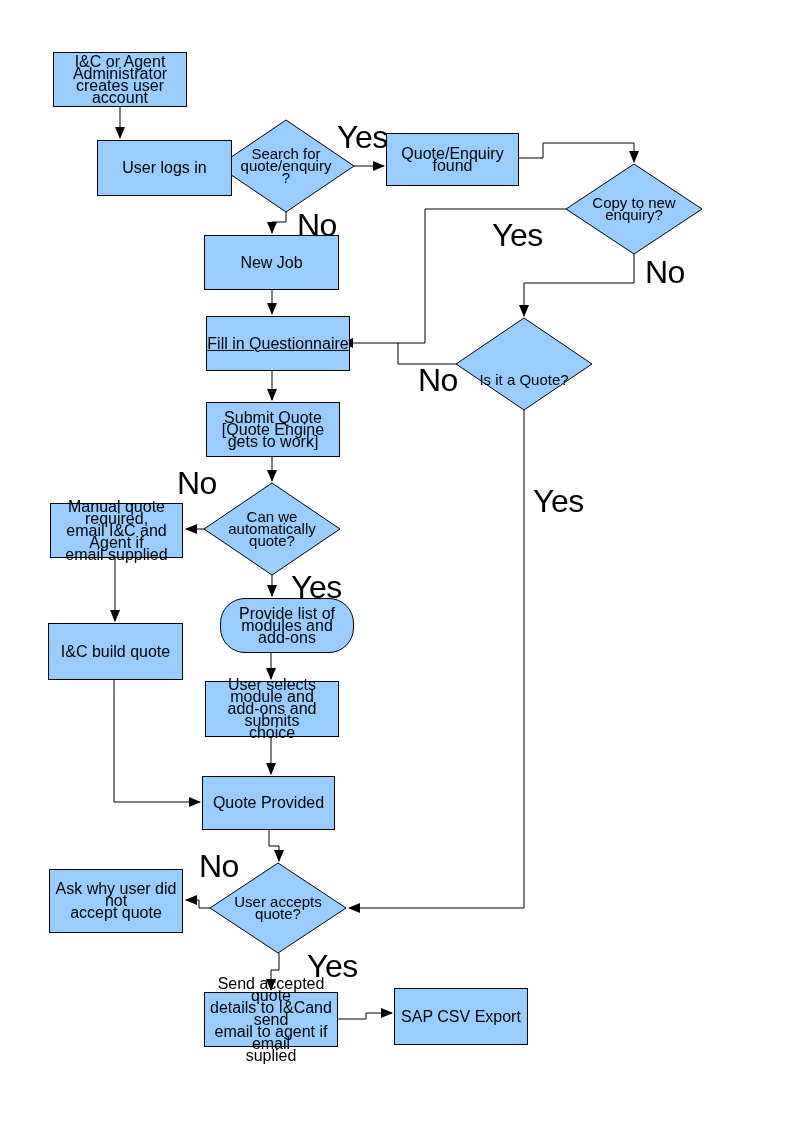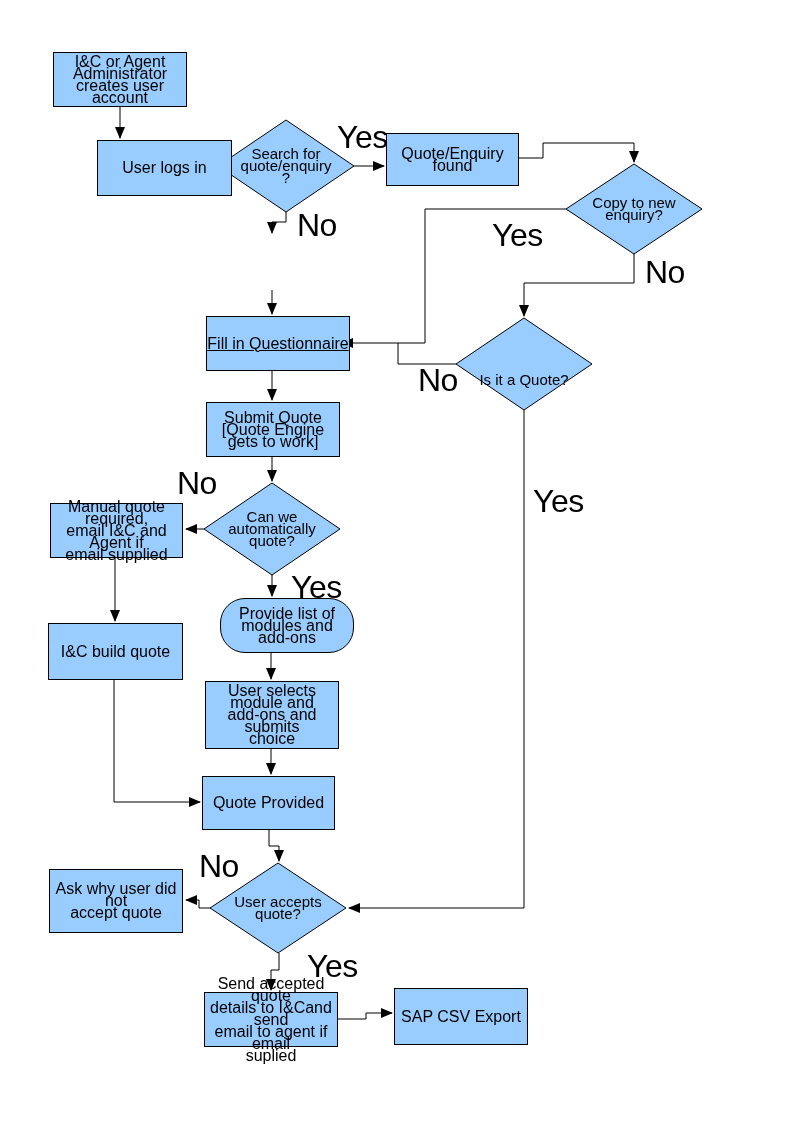--- a/index.html
+++ b/index.html
@@ -101,30 +101,31 @@
     <polygon class="diamond" points="634,164 702,209 634,254 566,209"></polygon>
     <polygon class="diamond" points="524,318 592,364 524,410 456,364"></polygon>
     <polygon class="diamond" points="272,483 340,529 272,575 204,529"></polygon>
     <polygon class="diamond" points="278,863 346,908 278,953 210,908"></polygon>
   </svg>
 
   <div class="node" style="left:53px; top:52px; width:134px; height:55px;">I&amp;C or Agent Administrator
 creates user account</div>
   <div class="node" style="left:53px; top:140px; width:135px; height:56px;margin-left:44px;">User logs in</div>
   <div class="node" style="left:386px; top:133px; width:133px; height:53px;">Quote/Enquiry found</div>
+  <div class="node" style="left:204px; top:235px; width:135px; height:55px;">New Job</div>
   <div class="node" style="left:206px; top:316px; width:144px; height:55px;text-decoration:underline;">Fill in Questionnaire</div>
   <div class="node" style="left:206px; top:402px; width:134px; height:55px;">Submit Quote
 [Quote Engine gets to work]</div>
   <div class="node" style="left:50px; top:503px; width:133px; height:55px;">Manual quote required,
 email I&amp;C and Agent if
 email supplied</div>
   <div class="node" style="left:220px; top:598px; width:134px; height:55px;border-radius:25px;">Provide list of modules and
 add-ons</div>
   <div class="node" style="left:48px; top:623px; width:135px; height:57px;">I&amp;C build quote</div>
-  <div class="node" style="left:205px; top:681px; width:134px; height:68px;">User selects module and
+  <div class="node" style="left:205px; top:681px; width:134px; height:56px;">User selects module and
 add-ons and submits
 choice</div>
   <div class="node" style="left:202px; top:776px; width:133px; height:54px;">Quote Provided</div>
   <div class="node" style="left:49px; top:869px; width:134px; height:64px;">Ask why user did not
 accept quote</div>
   <div class="node" style="left:204px; top:992px; width:134px; height:55px;">Send accepted quote
 details to I&amp;Cand send
 email to agent if email
 suplied</div>
   <div class="node" style="left:394px; top:988px; width:134px; height:57px;">SAP CSV Export</div>

